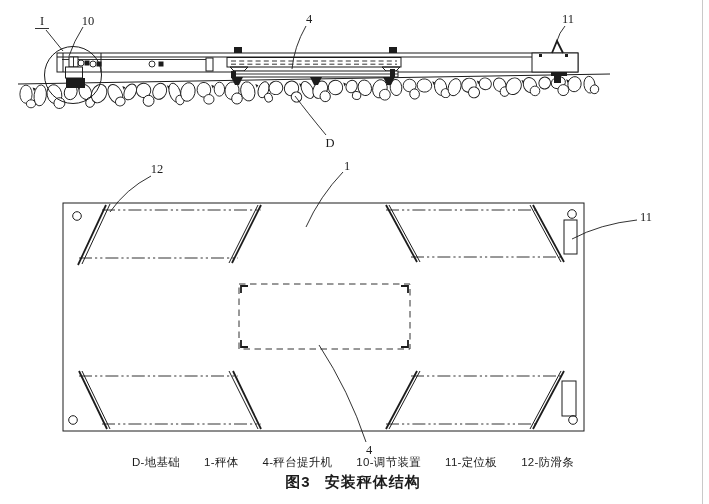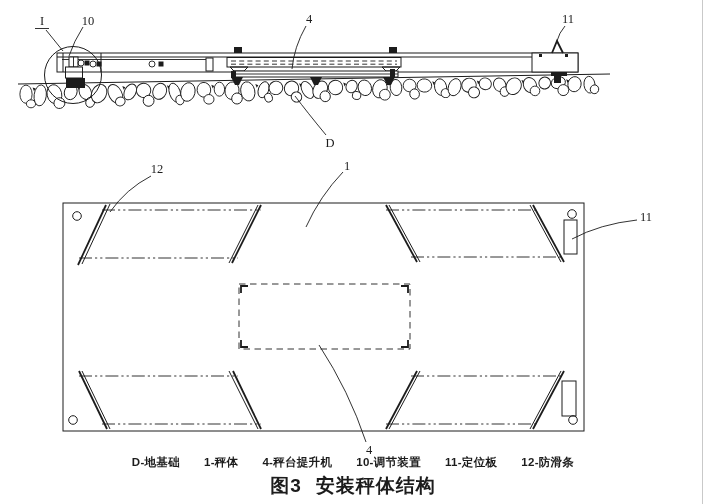--- a/index.html
+++ b/index.html
@@ -11,27 +11,27 @@
   svg .ln{stroke:#1c1c1c;stroke-width:1;fill:none;}
   svg .ln2{stroke:#1c1c1c;stroke-width:1.8;fill:none;}
   svg .thin{stroke:#1c1c1c;stroke-width:0.9;fill:none;}
   svg .wfill{fill:#ffffff;stroke:#1c1c1c;stroke-width:1;}
   svg .blk{fill:#1c1c1c;stroke:none;}
   svg text{fill:#1c1c1c;font-family:"Liberation Serif","DejaVu Serif",serif;font-size:12.5px;}
   #stones ellipse{fill:#ffffff;stroke:#1c1c1c;stroke-width:0.9;}
   .legend{
     position:absolute;left:0;top:455px;width:706px;text-align:center;
     font-family:"Liberation Sans","DejaVu Sans",sans-serif;
-    font-size:11.5px;font-weight:700;letter-spacing:0.3px;white-space:nowrap;
+    font-size:11.5px;font-weight:400;letter-spacing:0.3px;white-space:nowrap;
   }
   .legend span{margin:0 12px;}
   .caption{
     position:absolute;left:0;top:473px;width:706px;text-align:center;
     font-family:"Liberation Sans","DejaVu Sans",sans-serif;
-    font-size:19px;font-weight:bold;letter-spacing:1px;
+    font-size:15px;font-weight:bold;letter-spacing:1px;
   }
   .caption .figno{margin-right:14px;}
   .page-edge{position:absolute;right:6px;top:0;width:1px;height:504px;background:#c9c9c9;}
 </style>
 </head>
 <body>
 
 <div class="canvas">
   <svg width="709" height="504" viewBox="0 0 709 504">
 

